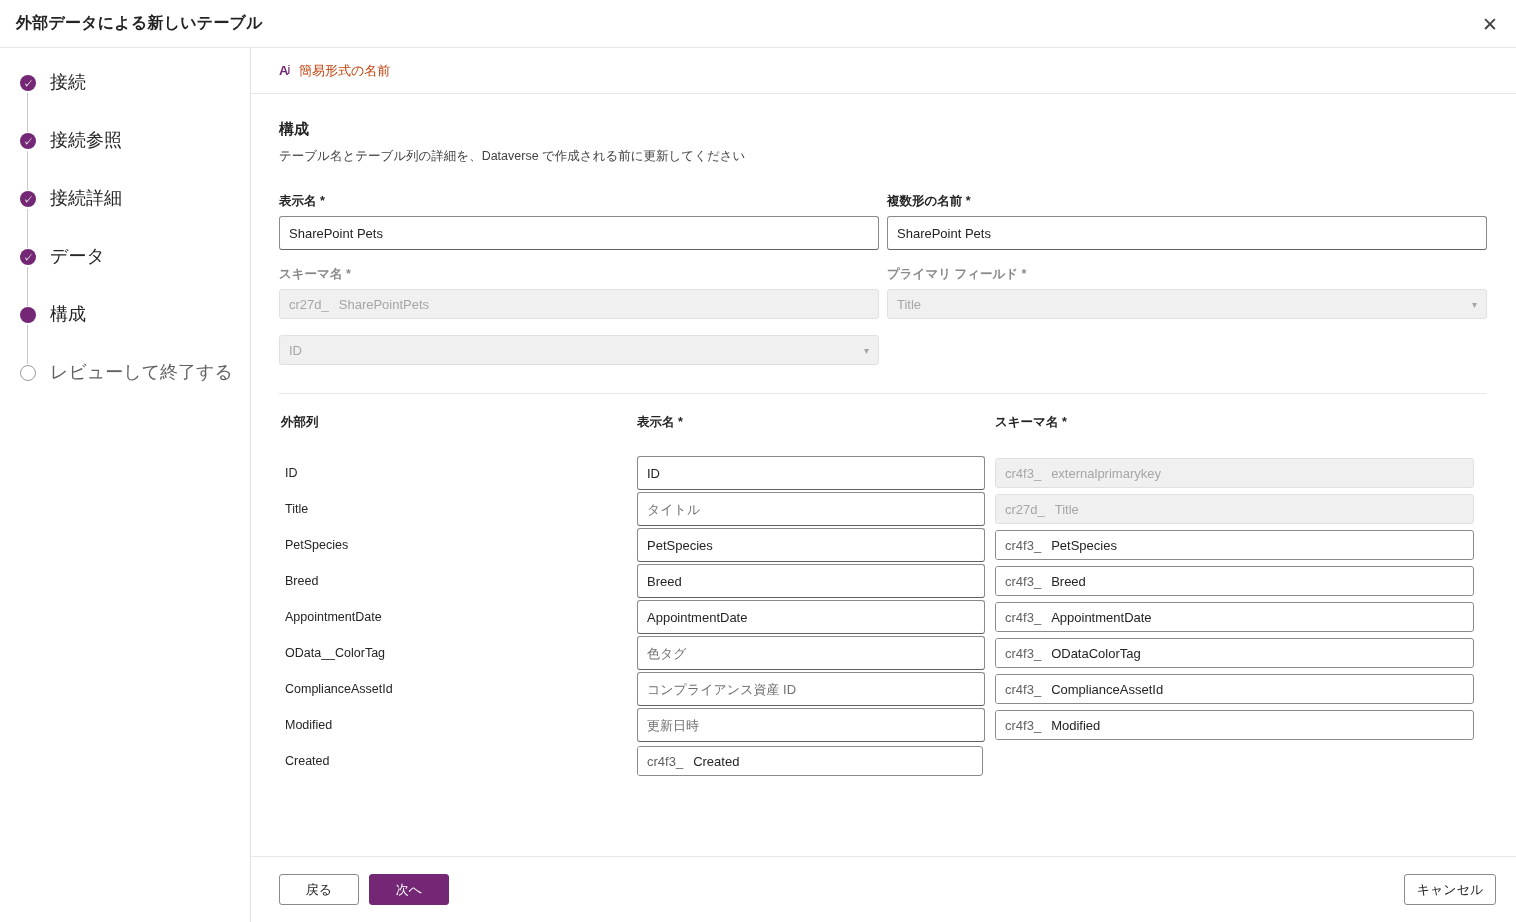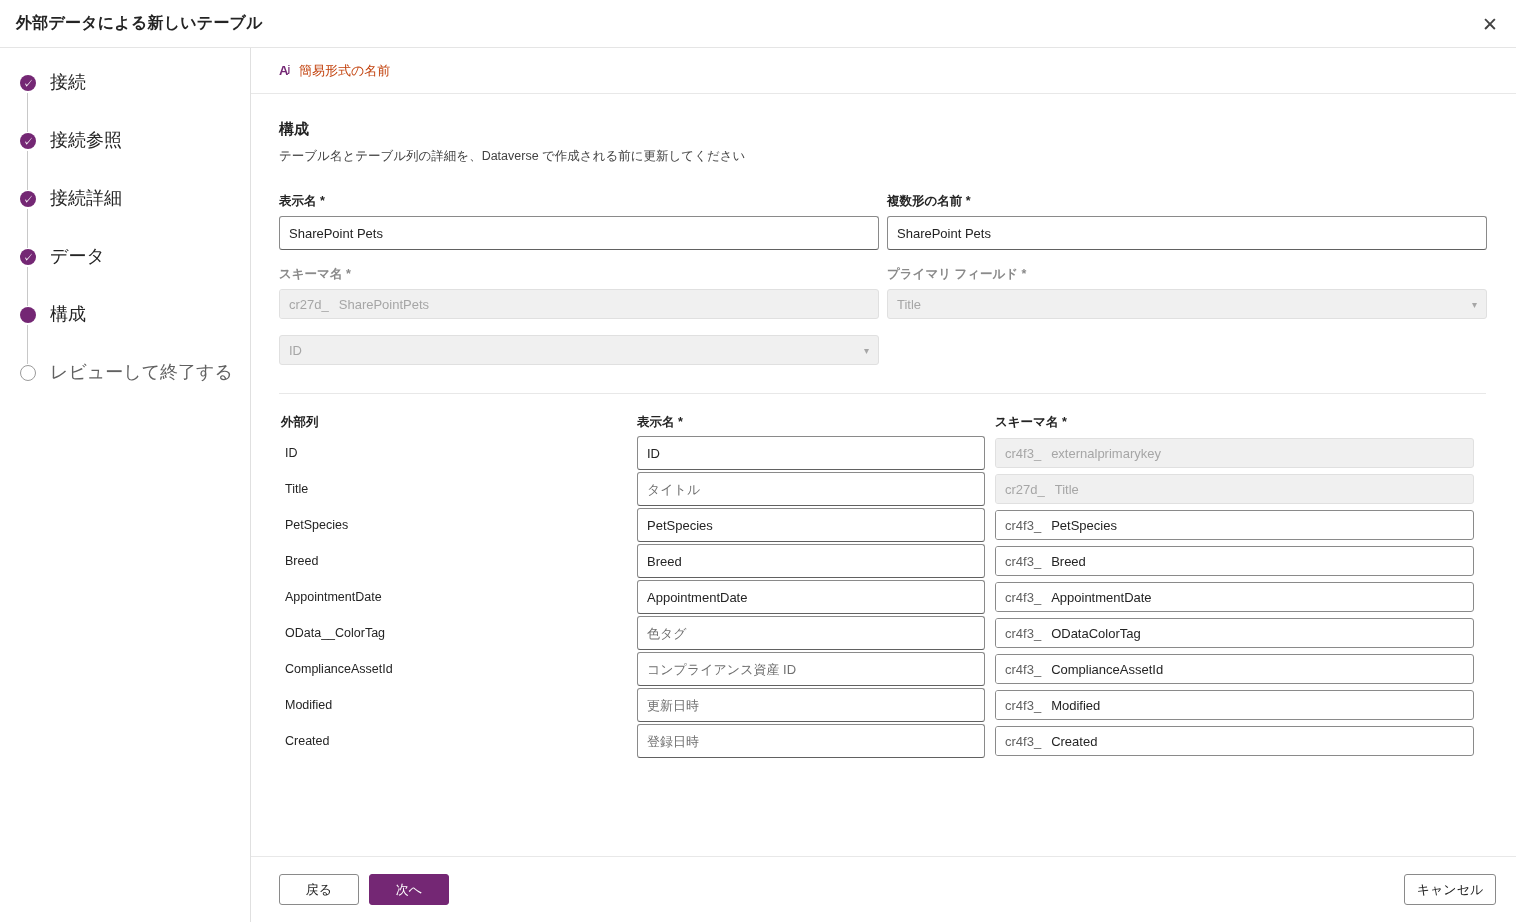--- a/index.html
+++ b/index.html
@@ -230,21 +230,21 @@
     background: #e8e8e8;
     margin: 12px 0 20px 0;
   }
 
   
   .cols-head {
     display: grid;
     grid-template-columns: 358px 358px 1fr;
     font-size: 12.5px;
     font-weight: bold;
-    margin-bottom: 4px;
+    margin-bottom: 24px;
   }
   .cols-head .h1 { padding-left: 2px; }
   .cols-row {
     display: grid;
     grid-template-columns: 358px 358px 1fr;
     align-items: center;
     height: 36px;
   }
   .cols-row .c-name {
     font-size: 12.5px;
@@ -509,23 +509,20 @@
           <div class="c-right">
             <div class="prefixed enabled">
               <span class="pfx">cr4f3_</span>
               <input class="pinput" type="text" value="Modified" style="">
             </div>
           </div>
         </div>
 
         <div class="cols-row">
           <div class="c-name">Created</div>
-          <div class="c-mid">
-            <input class="txt" type="text" placeholder="登録日時" style="">
-          </div>
           <div class="c-right">
             <div class="prefixed enabled">
               <span class="pfx">cr4f3_</span>
               <input class="pinput" type="text" value="Created" style="">
             </div>
           </div>
         </div>
 
       </div>
     </div>

